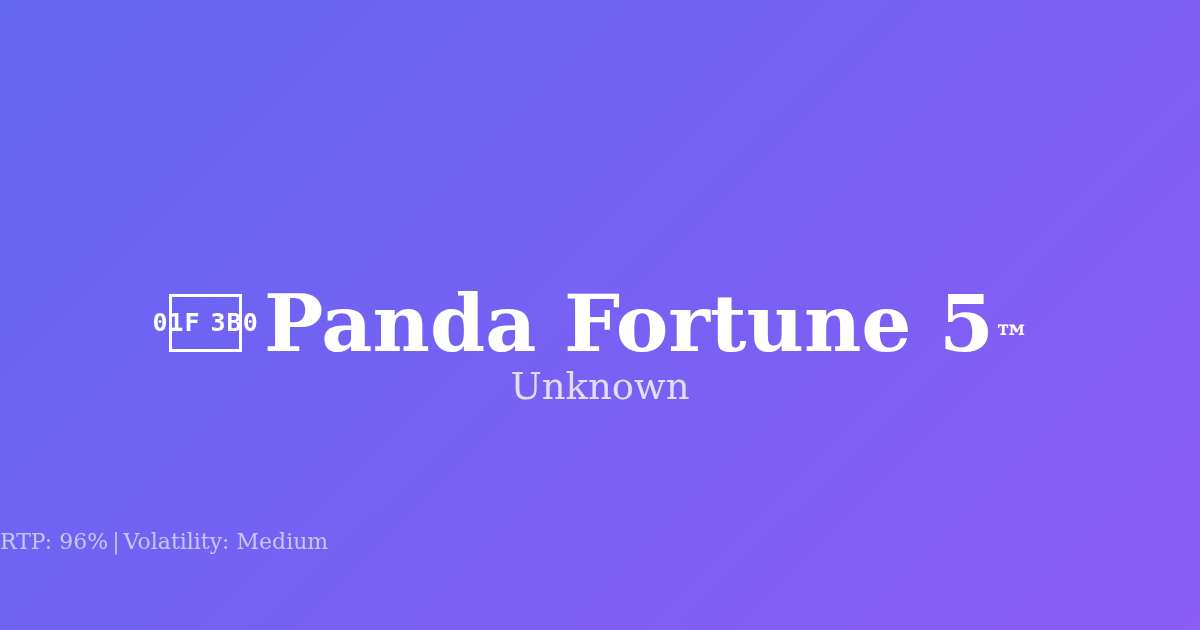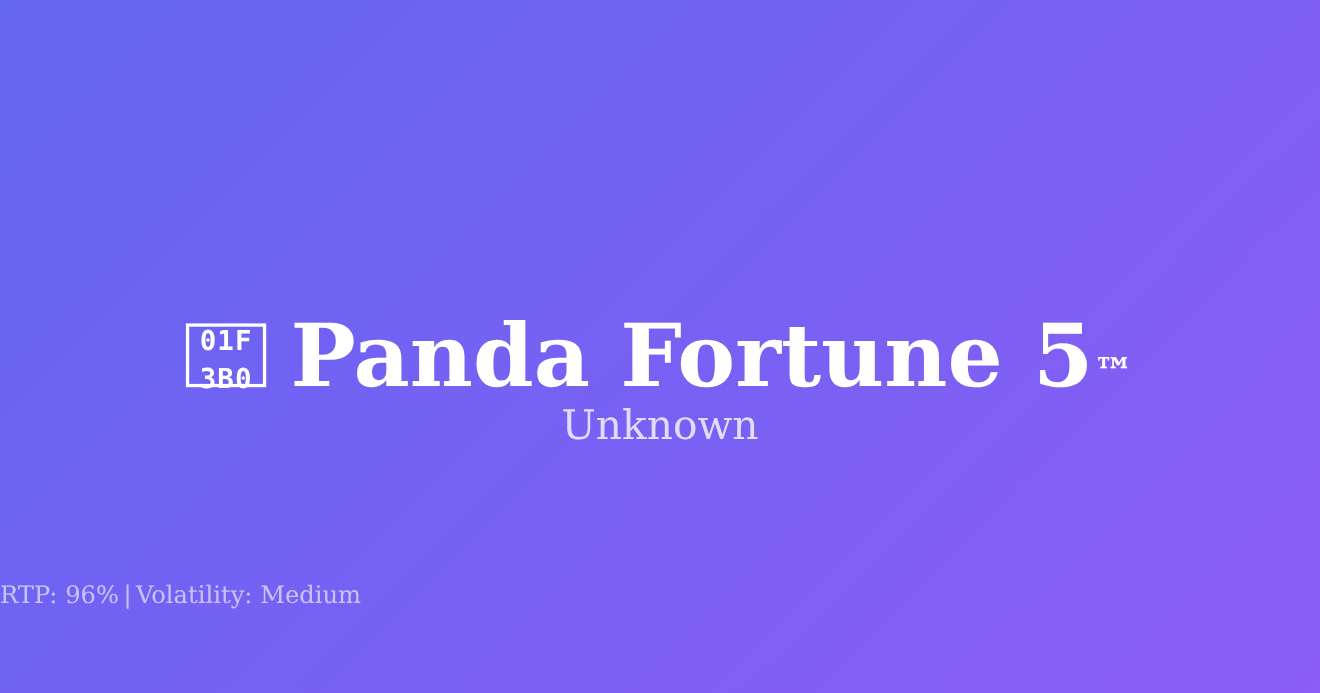--- a/index.html
+++ b/index.html
@@ -67,23 +67,23 @@
     flex: 0 0 auto;
   }
 
   .tofu-glyph .tofu-rows {
     position: absolute;
     top: 0;
     left: 0;
     right: 0;
     bottom: 0;
     display: flex;
-    flex-direction: column;
+    flex-direction: row;
     align-items: center;
-    justify-content: flex-start;
+    justify-content: center;
     gap: 10px;
   }
 
   .tofu-glyph .tofu-row {
     font-family: "DejaVu Sans Mono", "Liberation Mono", monospace;
     font-weight: 700;
     font-size: 25px;
     line-height: 25px;
     letter-spacing: 1px;
     color: #FFFFFF;

